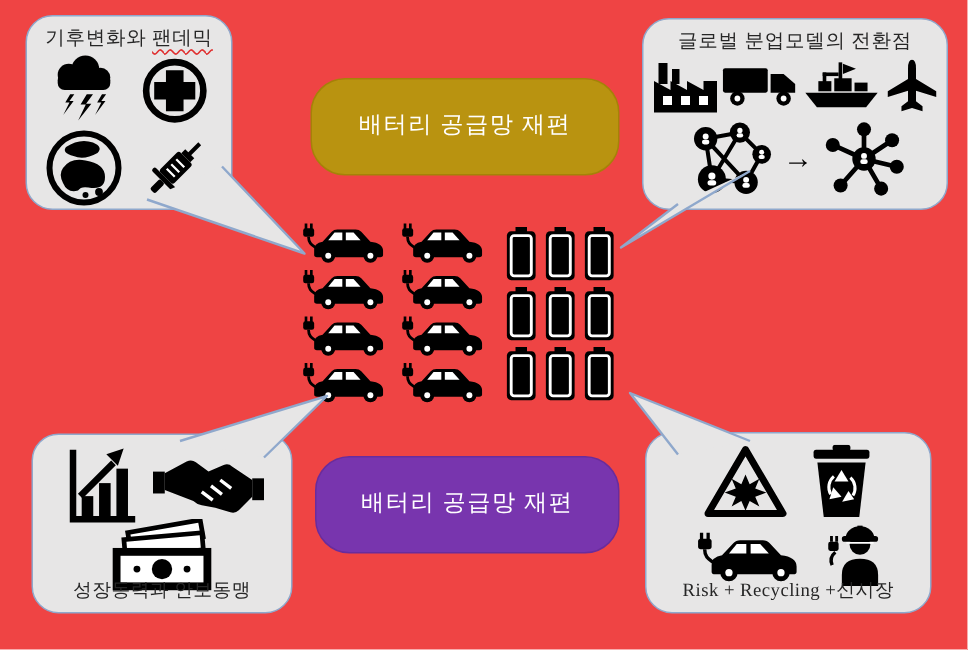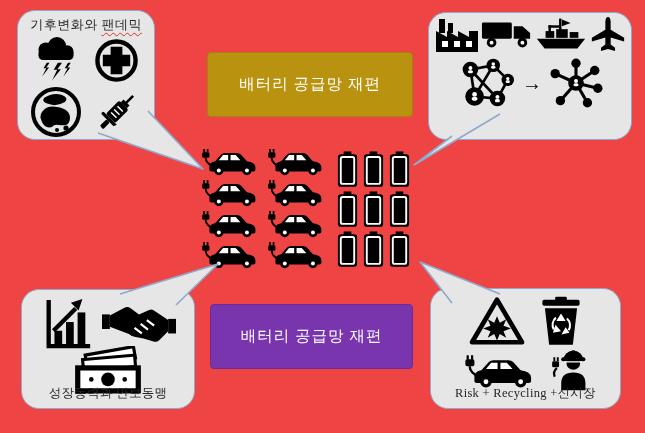--- a/index.html
+++ b/index.html
@@ -30,21 +30,21 @@
   .caption{
     position:absolute;left:0;right:0;bottom:6px;text-align:center;
     font-size:12.5px;color:#262626;letter-spacing:0.3px;white-space:nowrap;
   }
   .grid2{
     display:grid;grid-template-columns:1fr 1fr;justify-items:center;align-items:center;
     padding:2px 8px 0 8px;row-gap:2px;
   }
   .iconrow{display:flex;justify-content:center;align-items:center;}
   .box{
-    position:absolute;z-index:4;box-sizing:border-box;border-radius:4px;
+    position:absolute;z-index:4;box-sizing:border-box;border-radius:23px;
     display:flex;flex-direction:column;justify-content:center;align-items:center;
     color:#fff;font-size:15.5px;font-weight:500;letter-spacing:1px;line-height:1.45;
     text-align:center;
   }
   .box.gold{background:var(--gold,#b99310);border:1px solid var(--gold-border,#a58208);}
   .box.purple{background:var(--purple,#7835ae);border:1px solid var(--purple-border,#6a2c9c);}
   .cars{
     position:absolute;left:200px;top:148px;z-index:2;
     display:grid;grid-template-columns:repeat(2,62px);grid-auto-rows:30px;column-gap:4px;row-gap:1px;
   }
@@ -264,20 +264,21 @@
       <svg width="52" height="52" viewBox="0 0 52 52">
           <use href="#s-globe"></use>
         </svg>
       <svg width="49" height="49" viewBox="0 0 52 52">
           <use href="#s-syringe"></use>
         </svg>
     </div>
   </div>
 
   <div class="bubble" style="left:428px;top:12px;width:204px;height:128px;">
+    <div class="bubble-title">글로벌 분업모델의 전환점</div>
     <div class="iconrow" style="margin-top:2px;gap:1px;">
       <svg width="46" height="38" viewBox="0 0 46 38">
           <use href="#s-factory"></use>
         </svg>
       <svg width="52" height="34" viewBox="0 0 54 34">
           <use href="#s-truck"></use>
         </svg>
       <svg width="54" height="36" viewBox="0 0 56 36">
           <use href="#s-ship"></use>
         </svg>

